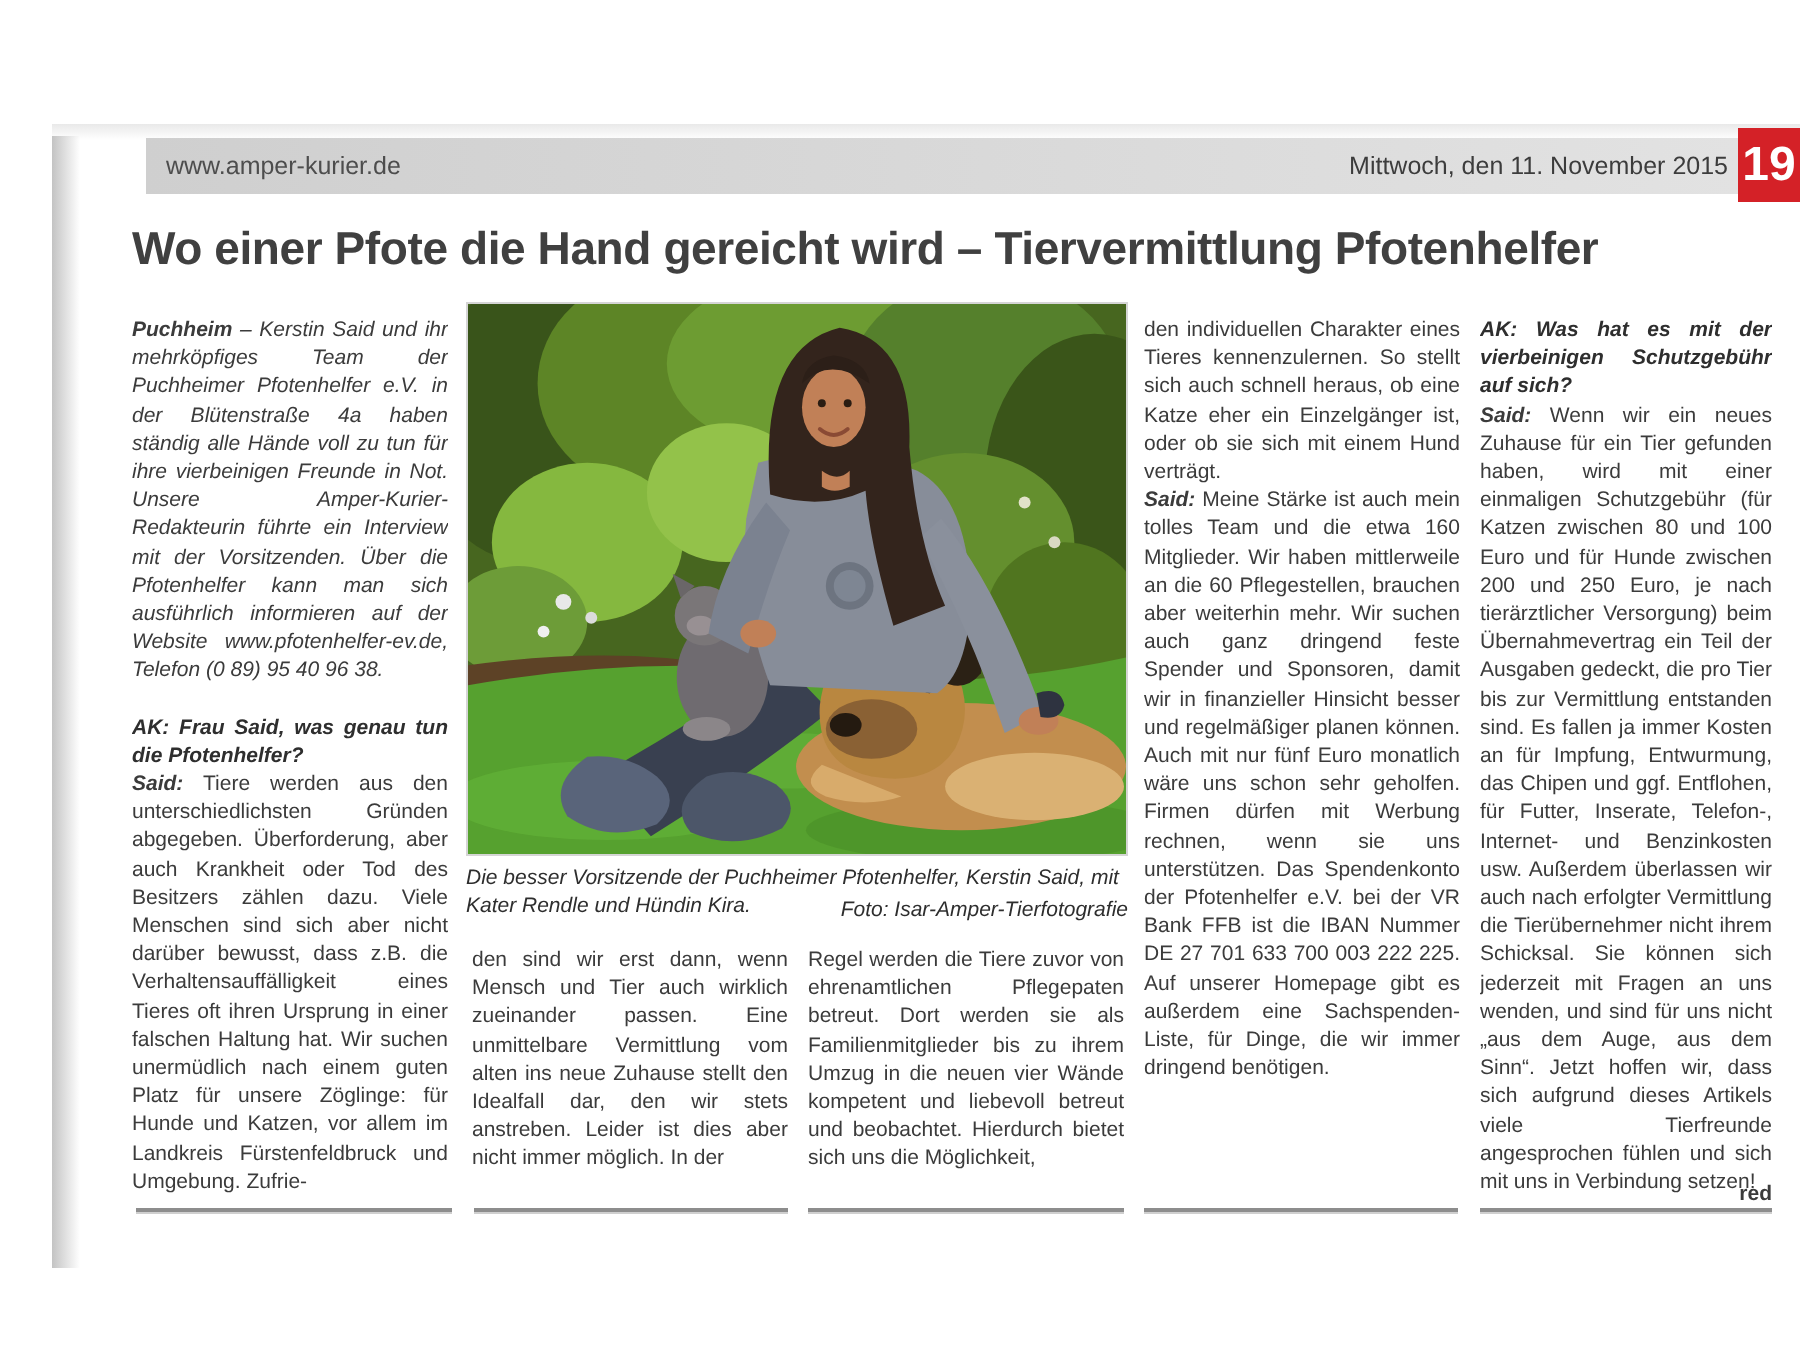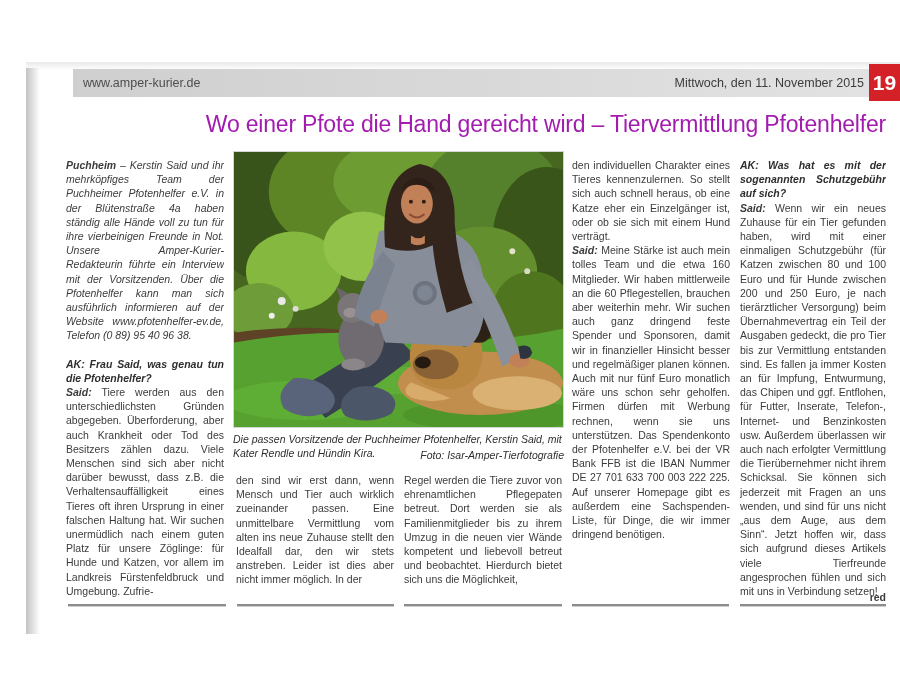--- a/index.html
+++ b/index.html
@@ -11,25 +11,25 @@
         background:linear-gradient(to bottom,#e9e9e9,rgba(255,255,255,0));}
 
   
   .masthead{position:absolute;left:47px;top:69px;width:797px;height:28px;
         background:linear-gradient(to right,#cfcfcf,#e2e2e2);}
   .site{position:absolute;left:10px;top:0;line-height:28px;font-size:12.5px;color:#4d4d4d;}
   .date{position:absolute;right:6px;top:0;line-height:28px;font-size:12.5px;color:#3c3c3c;}
   .section-box{position:absolute;left:380px;top:65px;width:157px;height:35px;
         background:#d42127;color:#ffffff;font-size:14px;text-align:center;line-height:35px;}
   .page-badge{position:absolute;left:843px;top:64px;width:31px;height:37px;
-        background:#d42127;color:#ffffff;font-size:21px;font-weight:bold;
+        background:#d42127;color:#ffffff;font-size:24px;font-weight:bold;
         text-align:center;line-height:37px;}
 
   h1.headline{position:absolute;left:40px;top:111px;width:820px;margin:0;
-        font-size:23px;font-weight:normal;color:#a21caf;letter-spacing:-0.2px;text-align:right;}
+        font-size:23px;font-weight:bold;color:#404040;letter-spacing:-0.2px;}
 
   
   figure.photo{position:absolute;left:207px;top:151px;width:331px;margin:0;}
   figure.photo svg{display:block;width:331px;height:277px;border:1px solid #d5d5d5;box-sizing:border-box;}
   figcaption{position:relative;margin-top:4px;font-size:10.5px;line-height:14px;
         font-style:italic;color:#2e2e2e;min-height:30px;}
   figcaption .credit{position:absolute;right:0;bottom:0;font-style:italic;}
 
   
   .col{position:absolute;top:158px;height:447px;overflow:hidden;
@@ -130,21 +130,21 @@
 
       <path d="M152,96 Q146,22 187,12 Q224,18 222,72 Q226,120 240,152 L214,162 Q202,120 200,94 Q178,104 152,96 Z" fill="#33241c"></path>
       <ellipse cx="184" cy="52" rx="16" ry="20" fill="#c18057"></ellipse>
       <path d="M168,40 Q182,26 202,40 Q200,28 184,26 Q170,28 168,40 Z" fill="#2c1f18"></path>
       <circle cx="178" cy="50" r="2" fill="#2a1c12"></circle>
         <circle cx="191" cy="50" r="2" fill="#2a1c12"></circle>
       <path d="M177,63 q7,6 14,0" stroke="#8a4a34" stroke-width="2" fill="none" stroke-linecap="round"></path>
       <path d="M178,84 q8,6 14,0 l0,8 q-8,4 -14,0 Z" fill="#c18057"></path>
     </svg>
     <figcaption>
-      <span>Die passen Vorsitzende der Puchheimer Pfotenhelfer, Kerstin Said, mit Kater Rendle und Hündin Kira.</span>
+      <span>Die besser Vorsitzende der Puchheimer Pfotenhelfer, Kerstin Said, mit Kater Rendle und Hündin Kira.</span>
       <span class="credit">Foto: Isar-Amper-Tierfotografie</span>
     </figcaption>
   </figure>
 
   <div class="col col1" lang="de">
     <p class="intro"><b>Puchheim</b><span> – Kerstin Said und ihr mehrköpfiges Team der Puchheimer Pfotenhelfer e.V. in der Blütenstraße 4a haben ständig alle Hände voll zu tun für ihre vierbeinigen Freunde in Not. Unsere Amper-Kurier-Redakteurin führte ein Interview mit der Vorsitzenden. Über die Pfotenhelfer kann man sich ausführlich informieren auf der Website www.pfotenhelfer-ev.de, Telefon (0 89) 95 40 96 38.</span></p>
     <p class="q">AK: Frau Said, was genau tun die Pfotenhelfer?</p>
     <p><b class="say">Said:</b><span> Tiere werden aus den unterschiedlichsten Gründen abgegeben. Überforderung, aber auch Krankheit oder Tod des Besitzers zählen dazu. Viele Menschen sind sich aber nicht darüber bewusst, dass z.B. die Verhaltensauffälligkeit eines Tieres oft ihren Ursprung in einer falschen Haltung hat. Wir suchen unermüdlich nach einem guten Platz für unsere Zöglinge: für Hunde und Katzen, vor allem im Landkreis Fürstenfeldbruck und Umgebung. Zufrie-</span></p>
   </div>
 
@@ -155,21 +155,21 @@
   <div class="col col3" lang="de">
     <p>Regel werden die Tiere zuvor von ehrenamtlichen Pflegepaten betreut. Dort werden sie als Familienmitglieder bis zu ihrem Umzug in die neuen vier Wände kompetent und liebevoll betreut und beobachtet. Hierdurch bietet sich uns die Möglichkeit,</p>
   </div>
 
   <div class="col col4" lang="de">
     <p>den individuellen Charakter eines Tieres kennenzulernen. So stellt sich auch schnell heraus, ob eine Katze eher ein Einzelgänger ist, oder ob sie sich mit einem Hund verträgt.</p>
     <p><b class="say">Said:</b><span> Meine Stärke ist auch mein tolles Team und die etwa 160 Mitglieder. Wir haben mittlerweile an die 60 Pflegestellen, brauchen aber weiterhin mehr. Wir suchen auch ganz dringend feste Spender und Sponsoren, damit wir in finanzieller Hinsicht besser und regelmäßiger planen können. Auch mit nur fünf Euro monatlich wäre uns schon sehr geholfen. Firmen dürfen mit Werbung rechnen, wenn sie uns unterstützen. Das Spendenkonto der Pfotenhelfer e.V. bei der VR Bank FFB ist die IBAN Nummer DE 27 701 633 700 003 222 225. Auf unserer Homepage gibt es außerdem eine Sachspenden-Liste, für Dinge, die wir immer dringend benötigen.</span></p>
   </div>
 
   <div class="col col5" lang="de">
-    <p class="q">AK: Was hat es mit der sogenannten Schutzgebühr auf sich?</p>
+    <p class="q">AK: Was hat es mit der vierbeinigen Schutzgebühr auf sich?</p>
     <p><b class="say">Said:</b><span> Wenn wir ein neues Zuhause für ein Tier gefunden haben, wird mit einer einmaligen Schutzgebühr (für Katzen zwischen 80 und 100 Euro und für Hunde zwischen 200 und 250 Euro, je nach tierärztlicher Versorgung) beim Übernahmevertrag ein Teil der Ausgaben gedeckt, die pro Tier bis zur Vermittlung entstanden sind. Es fallen ja immer Kosten an für Impfung, Entwurmung, das Chipen und ggf. Entflohen, für Futter, Inserate, Telefon-, Internet- und Benzinkosten usw. Außerdem überlassen wir auch nach erfolgter Vermittlung die Tierübernehmer nicht ihrem Schicksal. Sie können sich jederzeit mit Fragen an uns wenden, und sind für uns nicht „aus dem Auge, aus dem Sinn“. Jetzt hoffen wir, dass sich aufgrund dieses Artikels viele Tierfreunde angesprochen fühlen und sich mit uns in Verbindung setzen!</span></p>
     <span class="byline">red</span>
   </div>
 
   <div class="rule r1"></div>
   <div class="rule r2"></div>
   <div class="rule r3"></div>
   <div class="rule r4"></div>
   <div class="rule r5"></div>
 </div>

